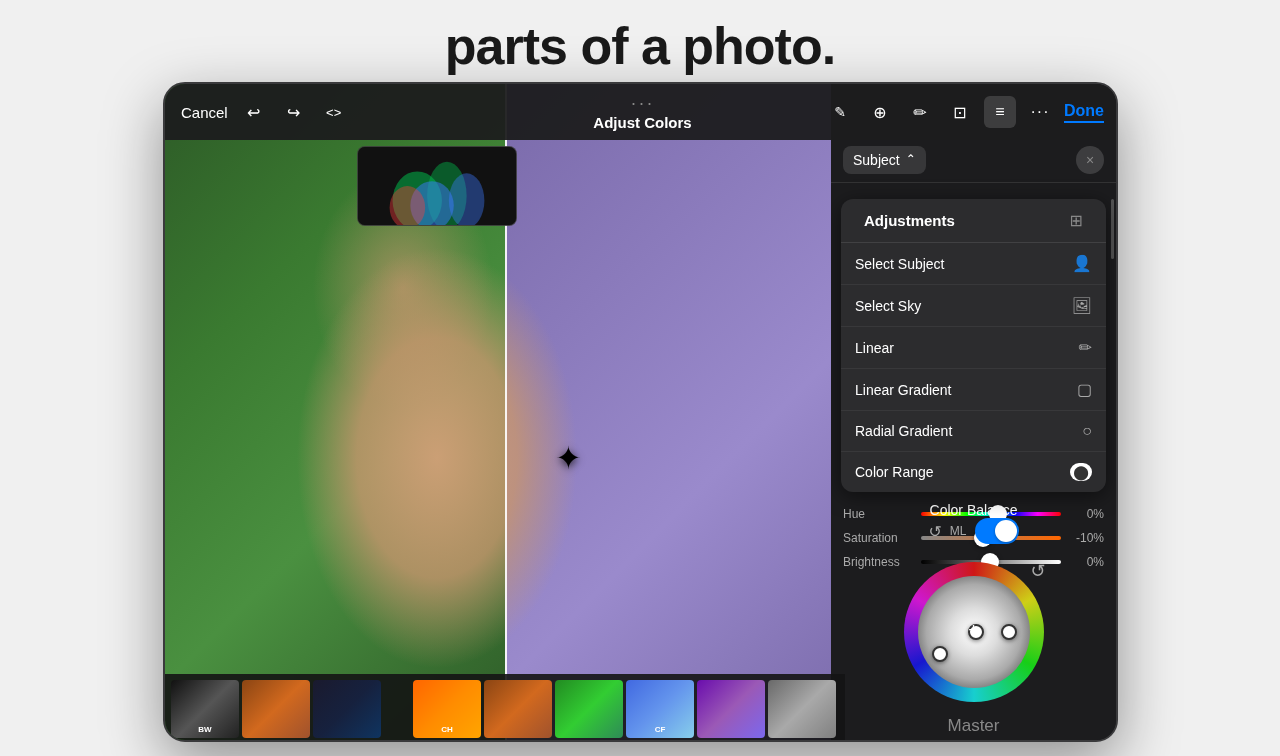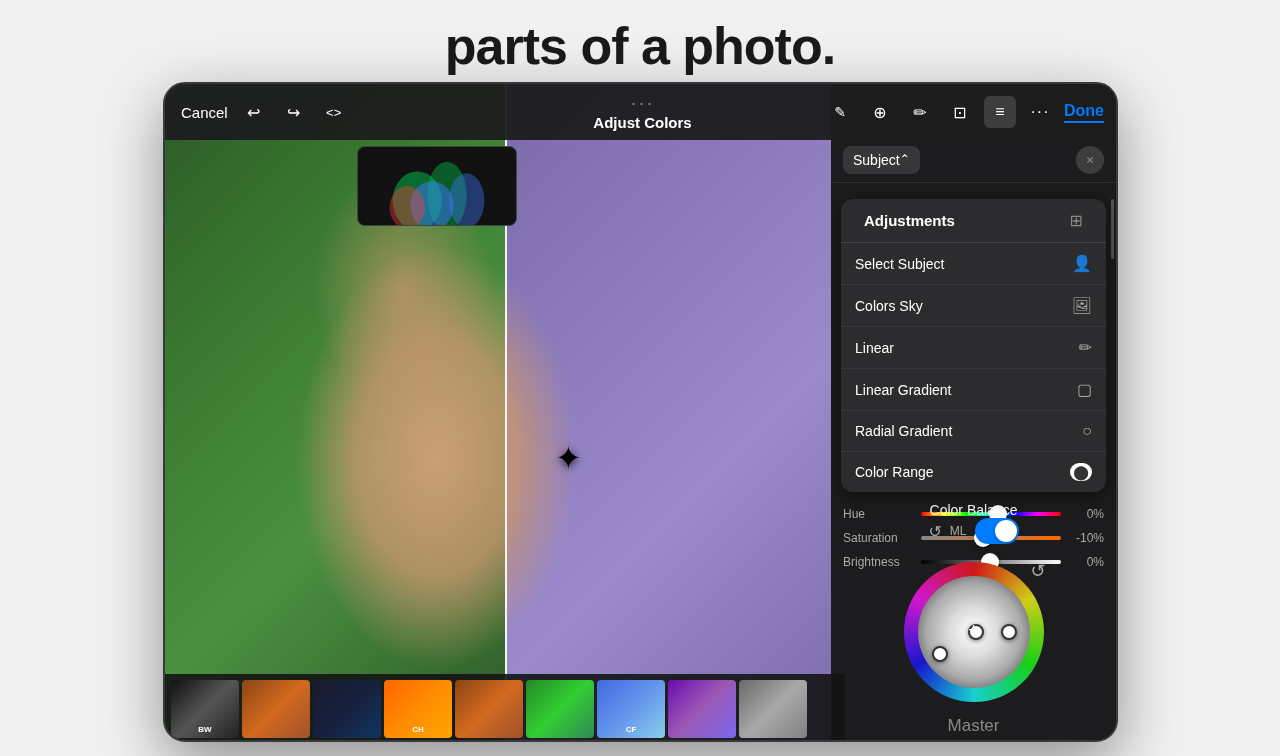--- a/index.html
+++ b/index.html
@@ -214,20 +214,21 @@
       padding: 62px 12px 8px 12px;
       border-bottom: 1px solid rgba(255,255,255,0.1);
     }
 
     .panel-subject-selector {
       display: flex;
       align-items: flex-start;
       background: rgba(255,255,255,0.12);
       border-radius: 8px;
       padding: 6px 10px;
+      gap: 6px;
       cursor: pointer;
     }
 
     .panel-subject-text {
       color: #ffffff;
       font-size: 14px;
       font-weight: 500;
     }
 
     .panel-chevron {
@@ -494,20 +495,21 @@
     }
 
     .filmstrip-item.bw {
       background: linear-gradient(135deg, #111 0%, #555 50%, #222 100%);
     }
     .filmstrip-item.warm {
       background: linear-gradient(135deg, #8B4513 0%, #D2691E 50%, #A0522D 100%);
     }
     .filmstrip-item.orange {
       background: linear-gradient(135deg, #FF6600 0%, #FF8C00 50%, #FFA500 100%);
+      margin-left: 29px;
     }
     .filmstrip-item.green {
       background: linear-gradient(135deg, #228B22 0%, #32CD32 50%, #2E8B57 100%);
     }
     .filmstrip-item.cool {
       background: linear-gradient(135deg, #4169E1 0%, #6495ED 50%, #87CEEB 100%);
     }
     .filmstrip-item.purple {
       background: linear-gradient(135deg, #6A0DAD 0%, #9B59B6 50%, #7B68EE 100%);
     }
@@ -660,21 +662,21 @@
       <div class="dropdown-header">
         <span class="dropdown-header-text">Adjustments</span>
         <span class="dropdown-header-icon">⊞</span>
       </div>
 
       <div class="dropdown-item">
         <span class="dropdown-item-label">Select Subject</span>
         <span class="dropdown-item-icon">👤</span>
       </div>
       <div class="dropdown-item">
-        <span class="dropdown-item-label">Colors Sky</span>
+        <span class="dropdown-item-label">Select Sky</span>
         <span class="dropdown-item-icon">🖼</span>
       </div>
       <div class="dropdown-item">
         <span class="dropdown-item-label">Linear</span>
         <span class="dropdown-item-icon">✏</span>
       </div>
       <div class="dropdown-item">
         <span class="dropdown-item-label">Linear Gradient</span>
         <span class="dropdown-item-icon">▢</span>
       </div>

